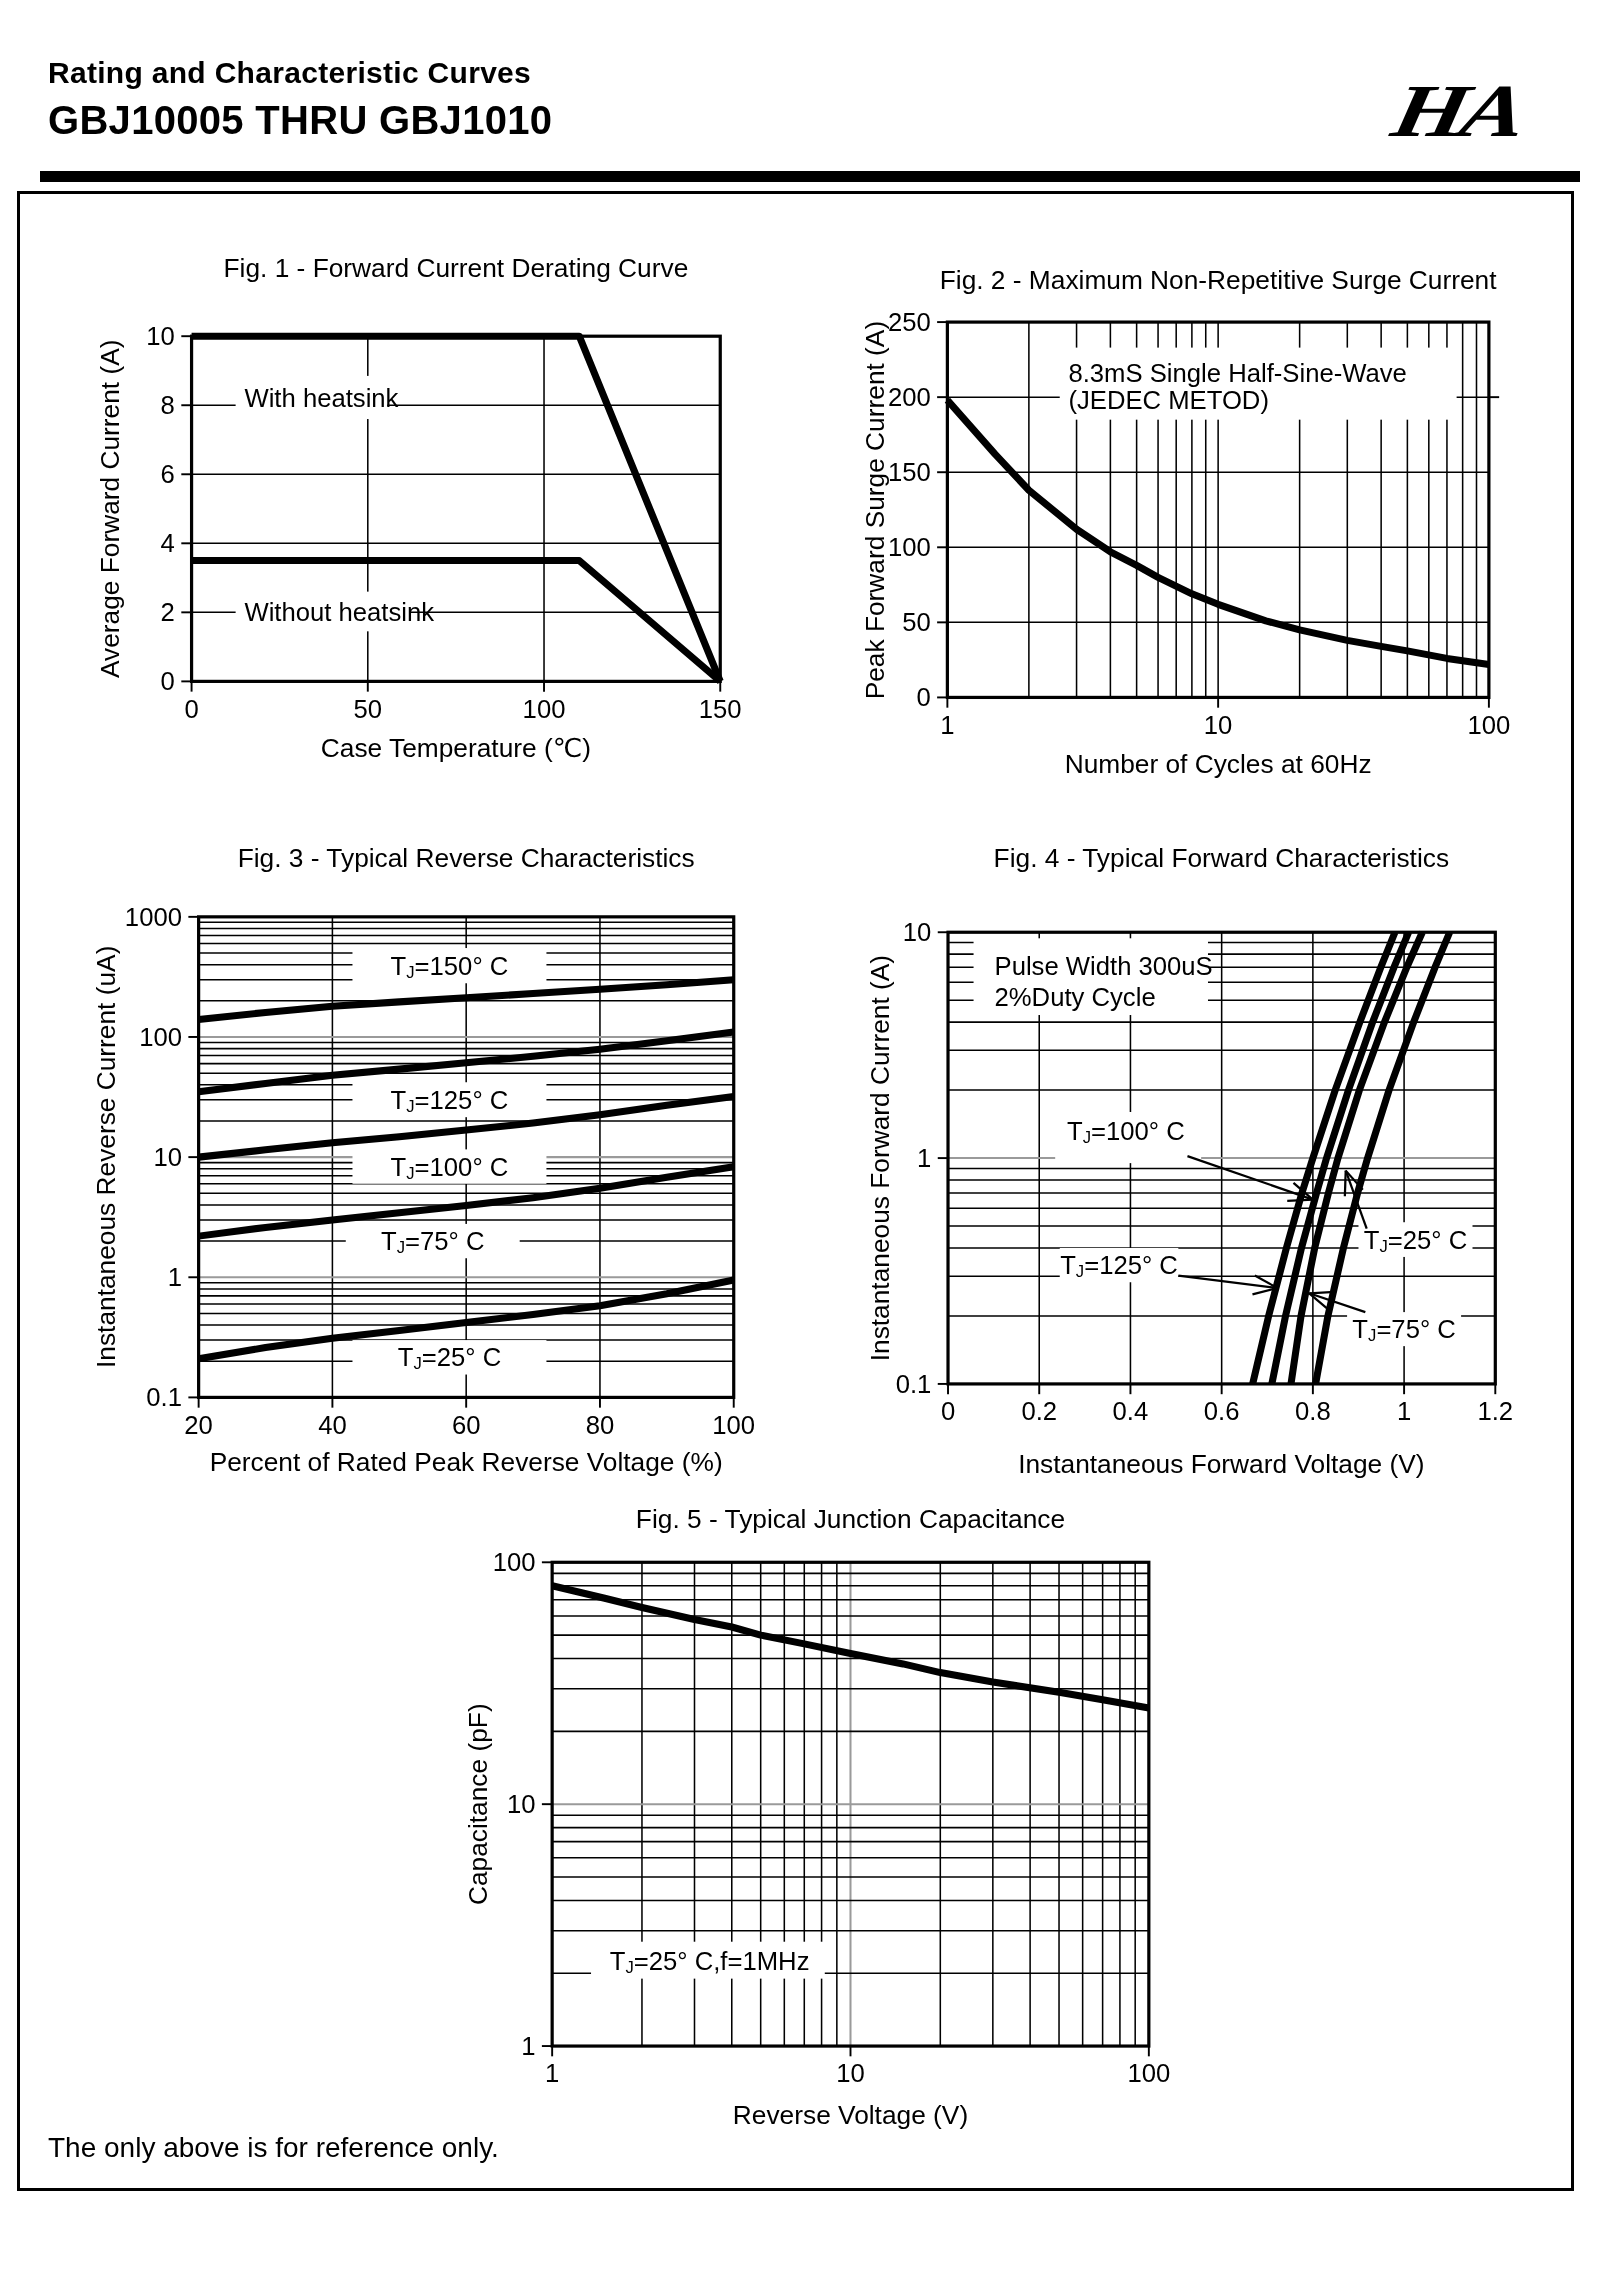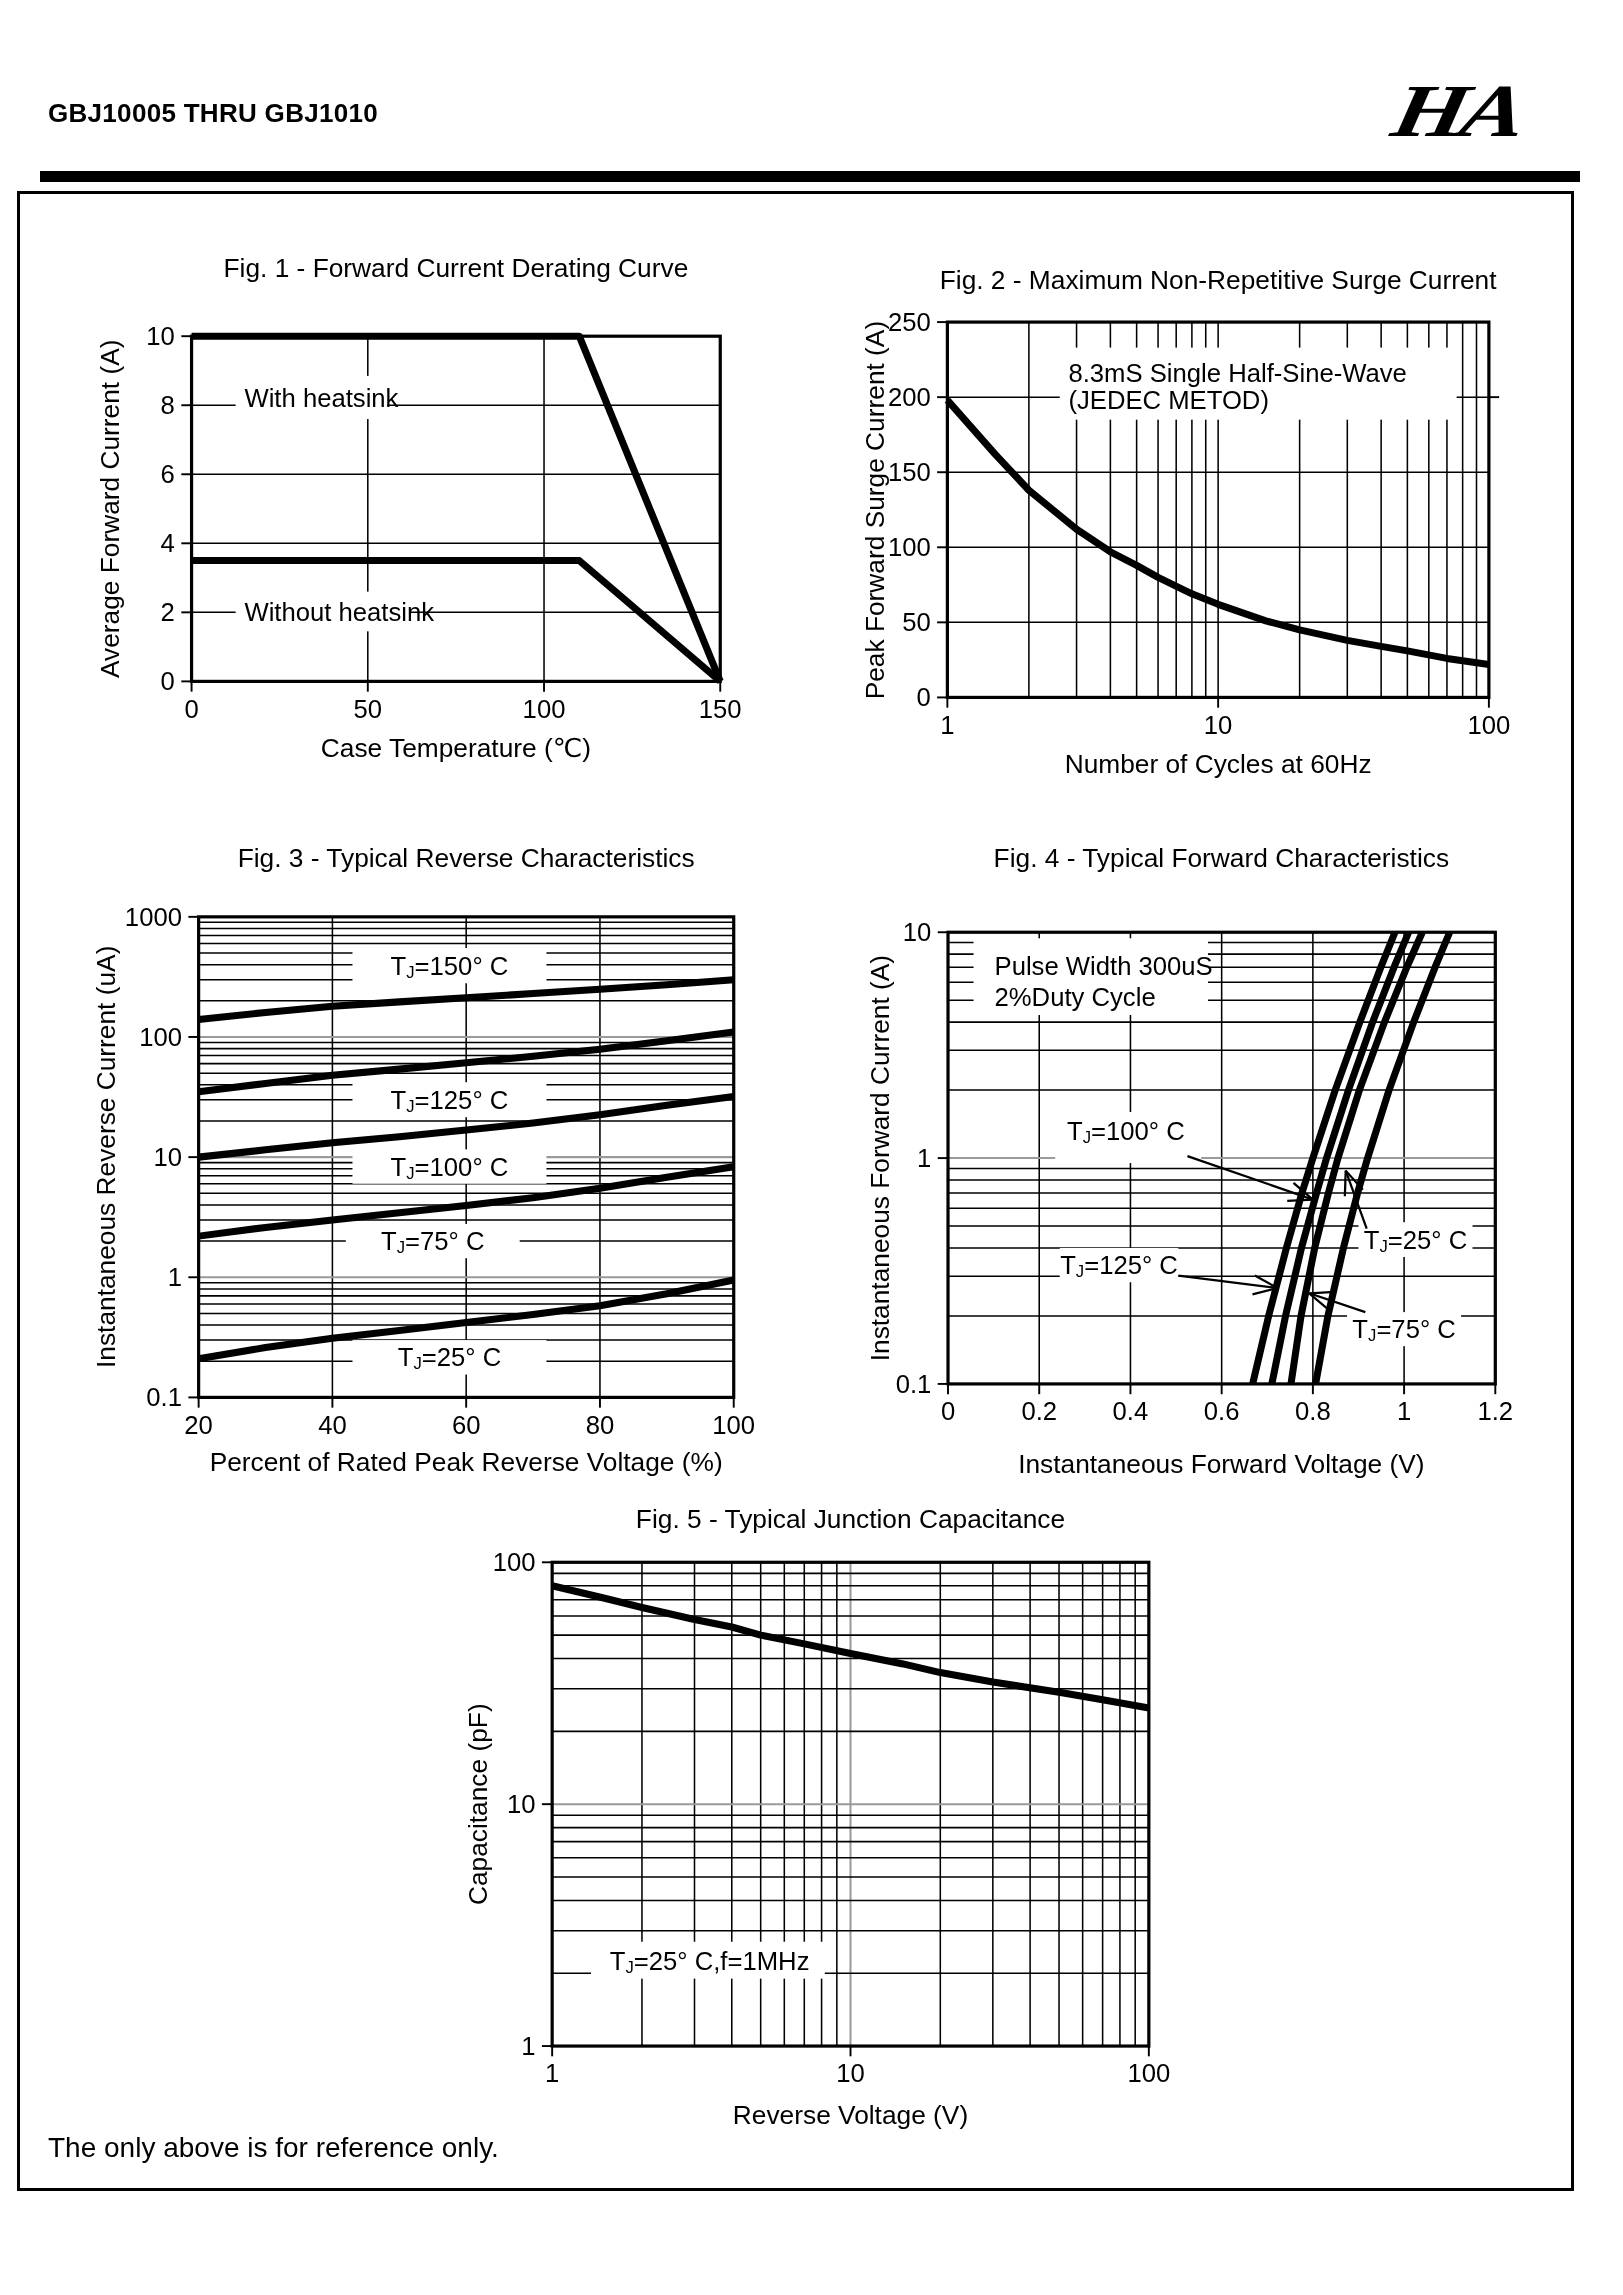--- a/index.html
+++ b/index.html
@@ -1,32 +1,33 @@
 <!DOCTYPE html>
 <html style="font-size:10.3px"><head>
 <meta charset="utf-8">
 <style>
   html,body{margin:0;padding:0;background:#ffffff;}
   #page{position:relative;width:1624px;height:2295px;background:#ffffff;overflow:hidden;
         font-family:"Liberation Sans","DejaVu Sans",sans-serif;color:#000;}
   .hdr-line1{position:absolute;left:48px;top:56px;font-size:30px;font-weight:bold;letter-spacing:0.3px;}
-  .hdr-line2{position:absolute;left:48px;top:98px;font-size:26px;font-weight:bold;letter-spacing:0.3px;}
+  .hdr-line2{position:absolute;left:48px;top:98px;font-size:40px;font-weight:bold;letter-spacing:0.3px;}
   .logo{position:absolute;left:1335px;top:69px;width:244px;text-align:center;
         font-family:"Liberation Serif","DejaVu Serif",serif;font-style:italic;font-weight:bold;
         font-size:96px;line-height:83px;letter-spacing:-6.4px;
         transform:skewX(-12deg) scaleY(0.78);transform-origin:center;}
   .divider{position:absolute;left:40px;top:171px;width:1540px;height:11px;background:#000;}
   .frame{position:absolute;left:17.3px;top:191px;width:1557px;height:2000px;border:3.9px solid #000;box-sizing:border-box;}
   #charts{position:absolute;left:0;top:0;width:1624px;height:2295px;}
   .footnote{position:absolute;left:48px;top:2132px;font-size:28px;}
 </style>
 </head>
 <body>
 
 <div id="page">
+  <div class="hdr-line1">Rating and Characteristic Curves</div>
   <div class="hdr-line2">GBJ10005 THRU GBJ1010</div>
   <div class="logo">HA</div>
   <div class="divider"></div>
   <div class="frame"></div>
   <svg id="charts" viewBox="0 0 2530 3577" xmlns="http://www.w3.org/2000/svg">
       <g>
         <line x1="572.6666666666666" y1="524" x2="572.6666666666666" y2="1062" stroke="#000000" stroke-width="2.4"></line>
         <line x1="847.3333333333333" y1="524" x2="847.3333333333333" y2="1062" stroke="#000000" stroke-width="2.4"></line>
         <line x1="298" y1="954.4" x2="1122" y2="954.4" stroke="#000000" stroke-width="2.4"></line>
         <line x1="298" y1="846.8" x2="1122" y2="846.8" stroke="#000000" stroke-width="2.4"></line>

